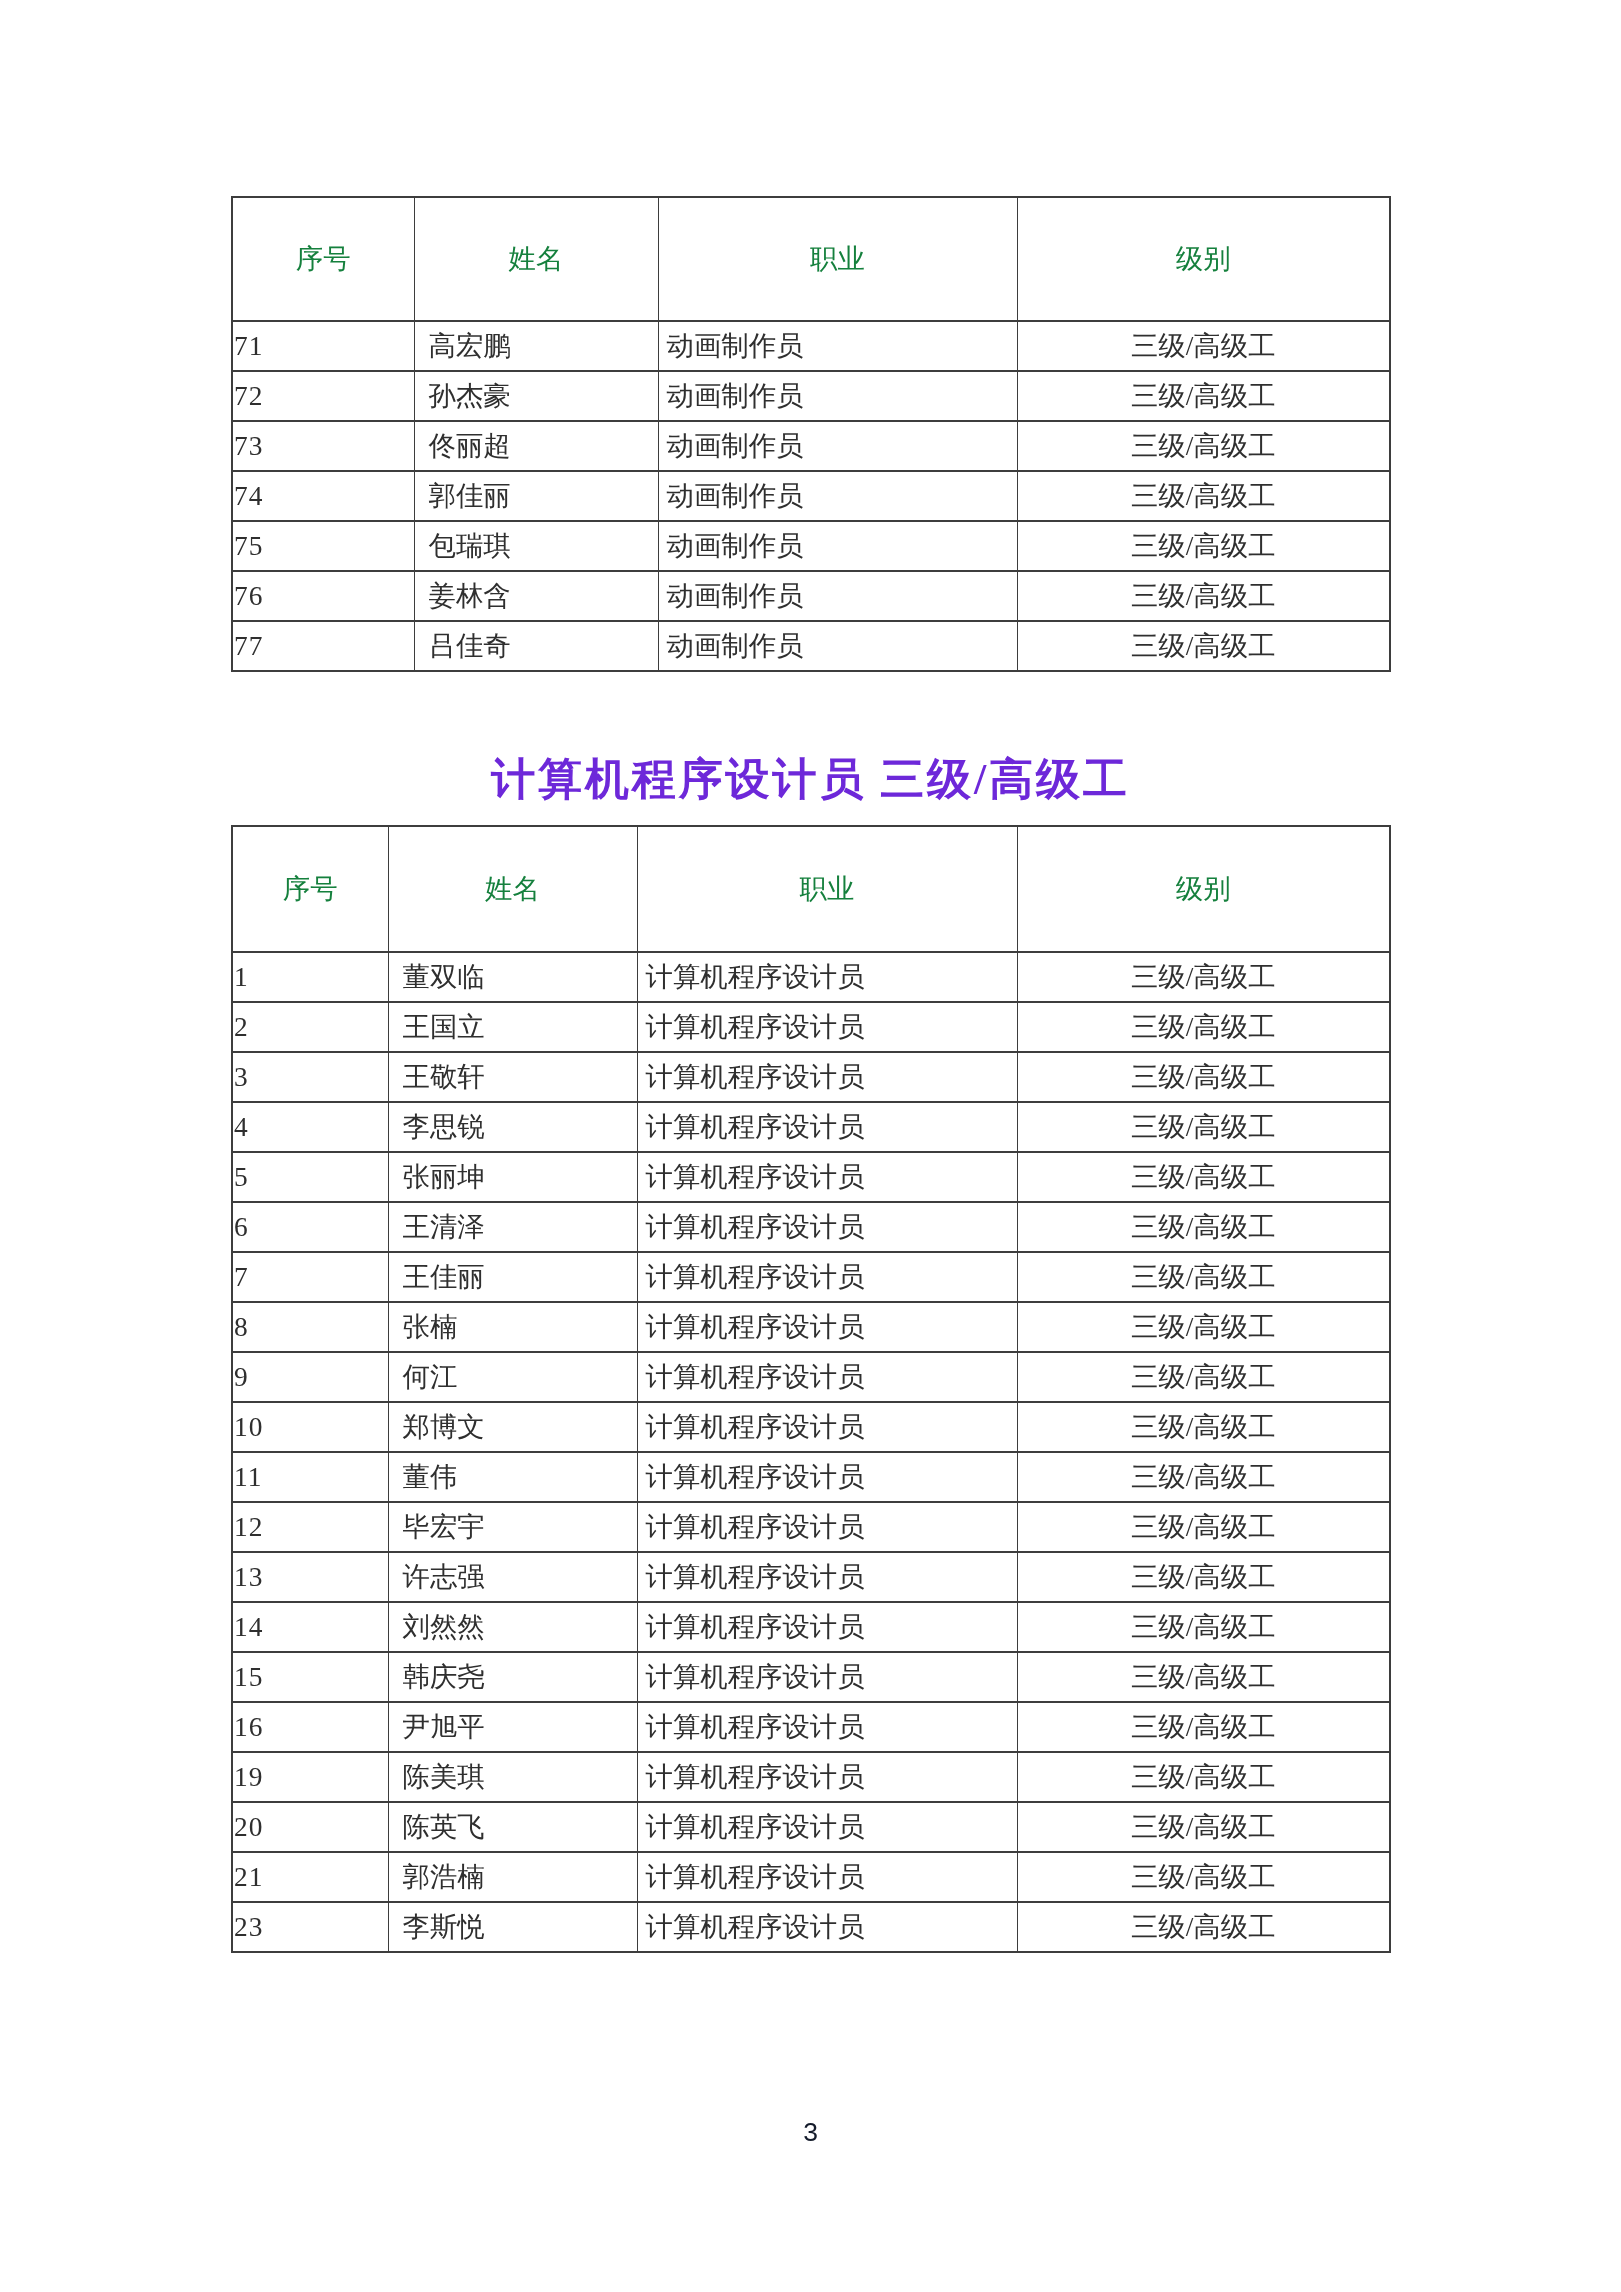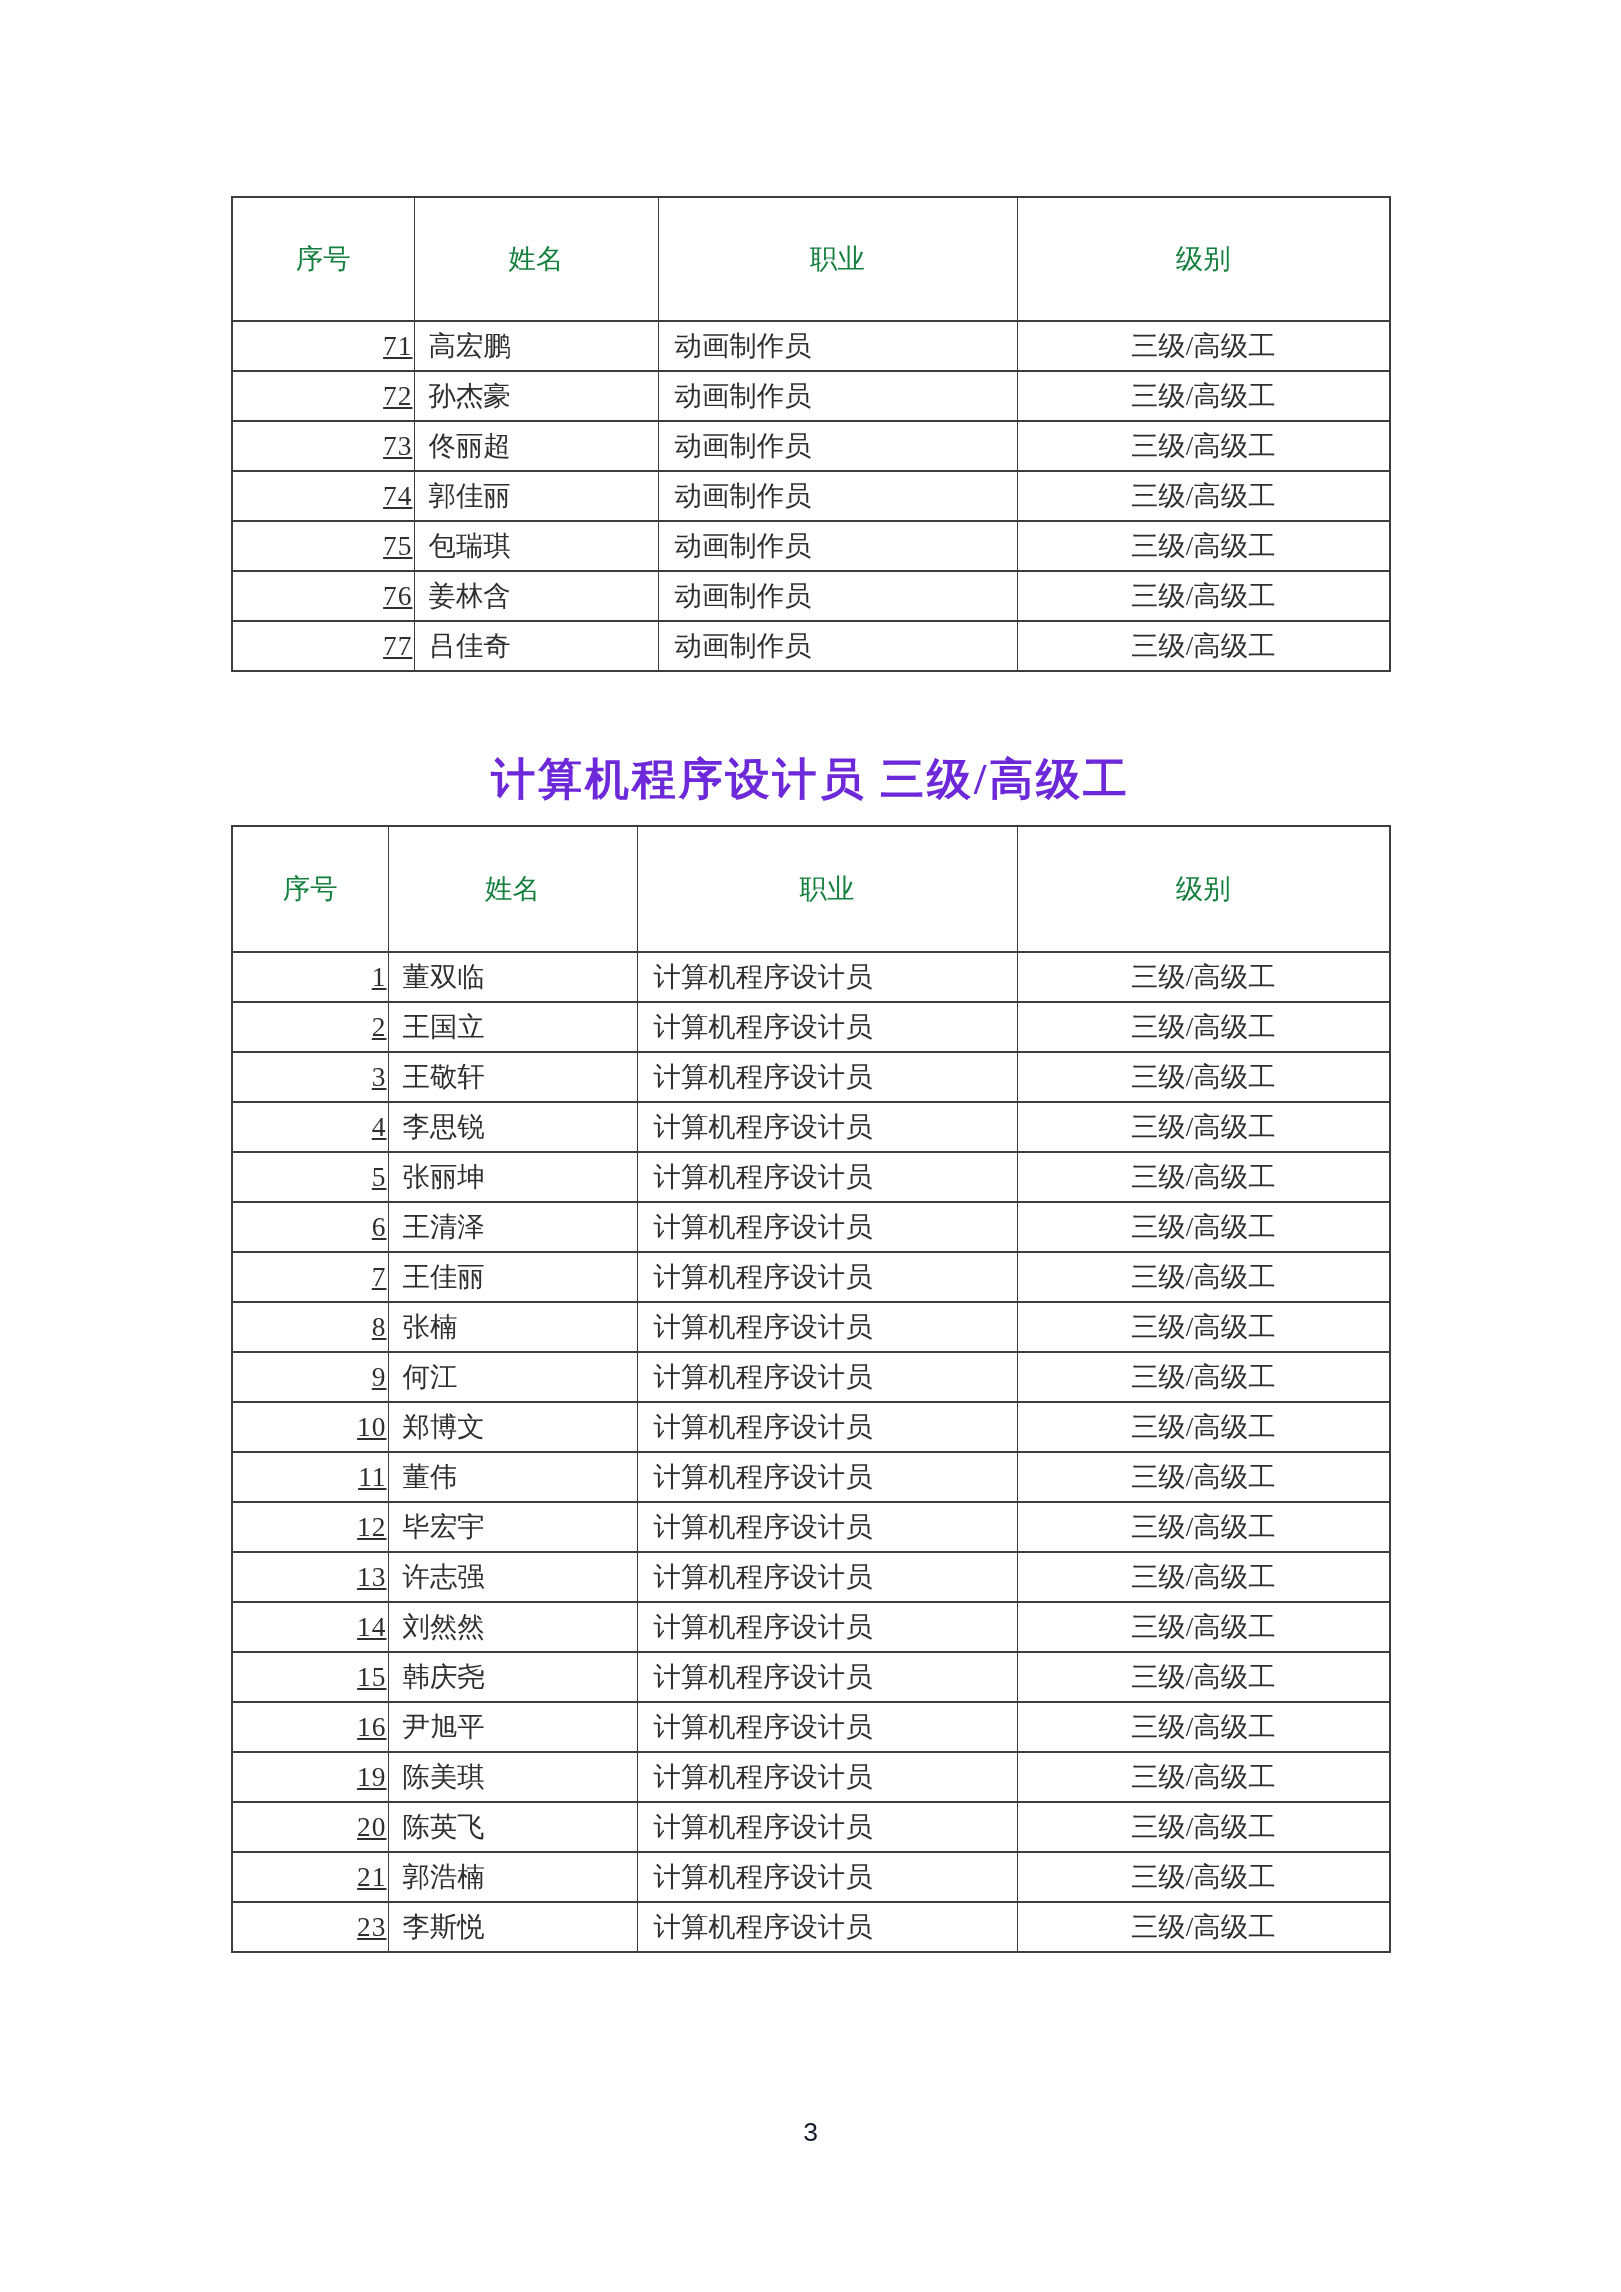--- a/index.html
+++ b/index.html
@@ -47,32 +47,31 @@
   }
   #table1 th { height: 120px; }
   #table2 th { height: 122px; }
 
   table.roster td {
     height: 46px;
     font-size: 27.4px;
     vertical-align: middle;
   }
   td.c-no {
-    text-align: right;
+    text-align: left;
     font-size: 31px;
     letter-spacing: 1px;
-    text-decoration: underline;
   }
   td.c-name {
     text-align: left;
     padding-left: 14px;
   }
   td.c-job {
     text-align: left;
-    padding-left: 16px;
+    padding-left: 8px;
   }
   td.c-level {
     text-align: center;
   }
 
   .section-title {
     position: absolute;
     top: 751px;
     left: 0;
     width: 100%;

